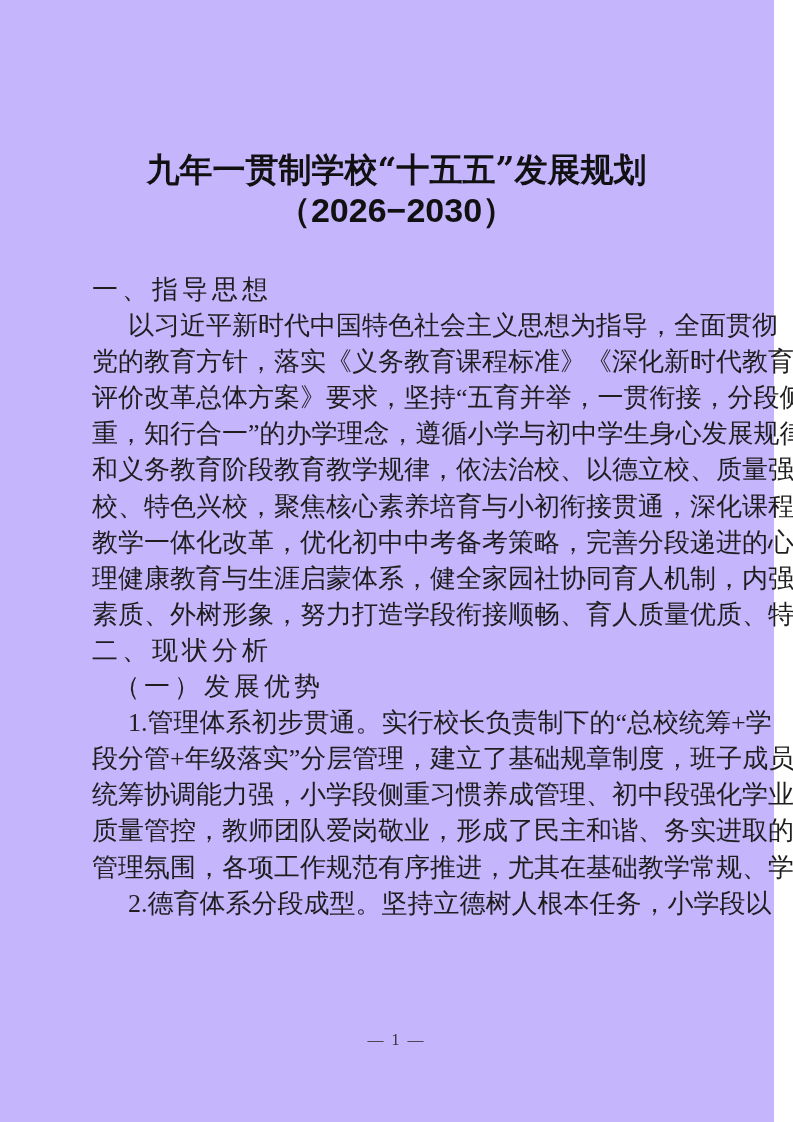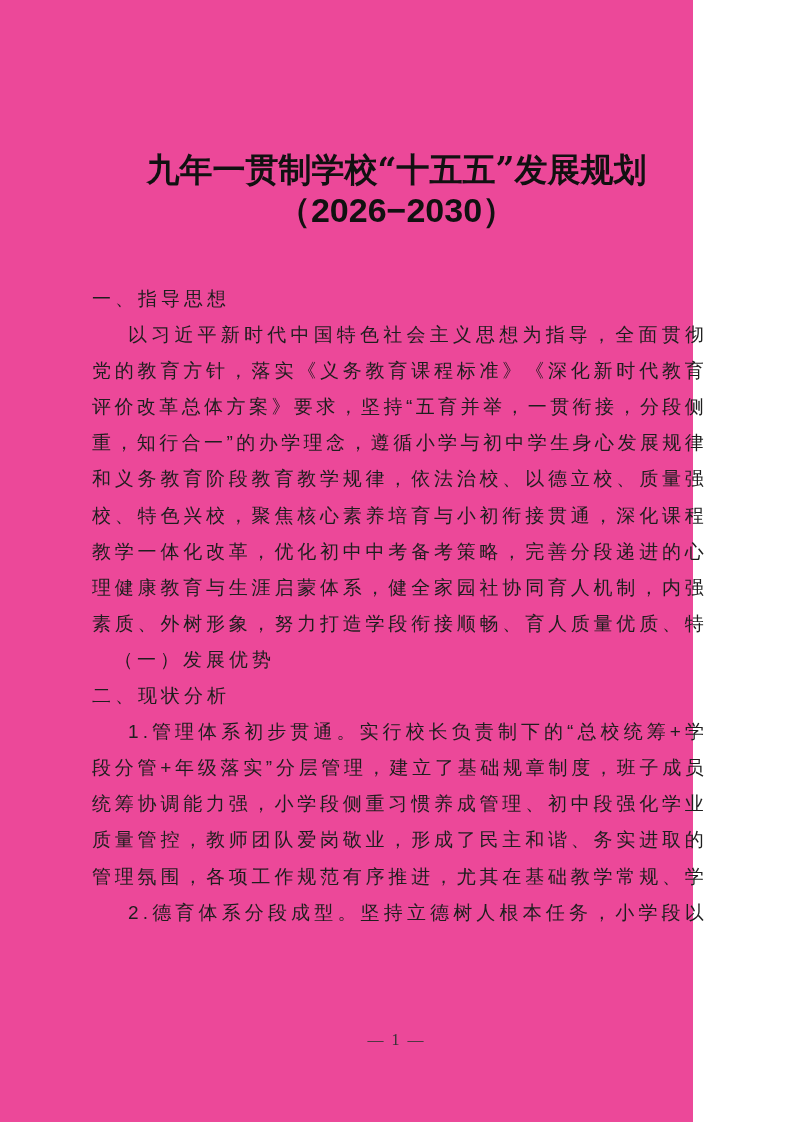--- a/index.html
+++ b/index.html
@@ -10,48 +10,47 @@
     body {
       width: 793px;
       height: 1122px;
       position: relative;
       overflow: hidden;
       color: #1a1a1a;
     }
     .page {
       position: absolute;
       left: 0; top: 0;
-      width: 693px;
+      width: 774px;
       height: 1122px;
-      background: #ec4899;
+      background: #c4b5fd;
     }
     .title {
       position: absolute;
       left: 0;
       width: 793px;
       text-align: center;
       font-family: "DejaVu Serif", "Liberation Serif", serif;
       font-weight: bold;
       font-size: 33px;
       line-height: 40px;
       color: #111;
       letter-spacing: 0px;
     }
     .title.t1 { top: 150px; }
     .title.t2 { top: 190px; font-family: Liberation Sans, sans-serif; font-size: 34px; }
     .body-text {
       position: absolute;
       left: 92px;
       top: 272px;
       width: 612px;
-      font-family: Liberation Sans, sans-serif;
-      font-size: 19px;
+      font-family: Liberation Serif, serif;
+      font-size: 26px;
       line-height: 36.1px;
       color: #1e1e1e;
-      margin-top: 9px;
     }
     .line {
       display: block;
       height: 36.1px;
       white-space: nowrap;
       letter-spacing: 16.3px;
       text-align: justify;
       text-align-last: justify;
       letter-spacing: 0;
     }
@@ -352,22 +351,22 @@
           <span>育</span>
           <span>人</span>
           <span>质</span>
           <span>量</span>
           <span>优</span>
           <span>质</span>
           <span>、</span>
           <span>特</span>
         </span>
       </span>
+    <span class="line heading">二、现状分析</span>
     <span class="line heading2">（一）发展优势</span>
-    <span class="line heading">二、现状分析</span>
     <span class="line indent" style="box-sizing: border-box;">
         <span style="display: flex; justify-content: space-between; width: 100%;">
           <span>1</span>
           <span>.</span>
           <span>管</span>
           <span>理</span>
           <span>体</span>
           <span>系</span>
           <span>初</span>
           <span>步</span>

